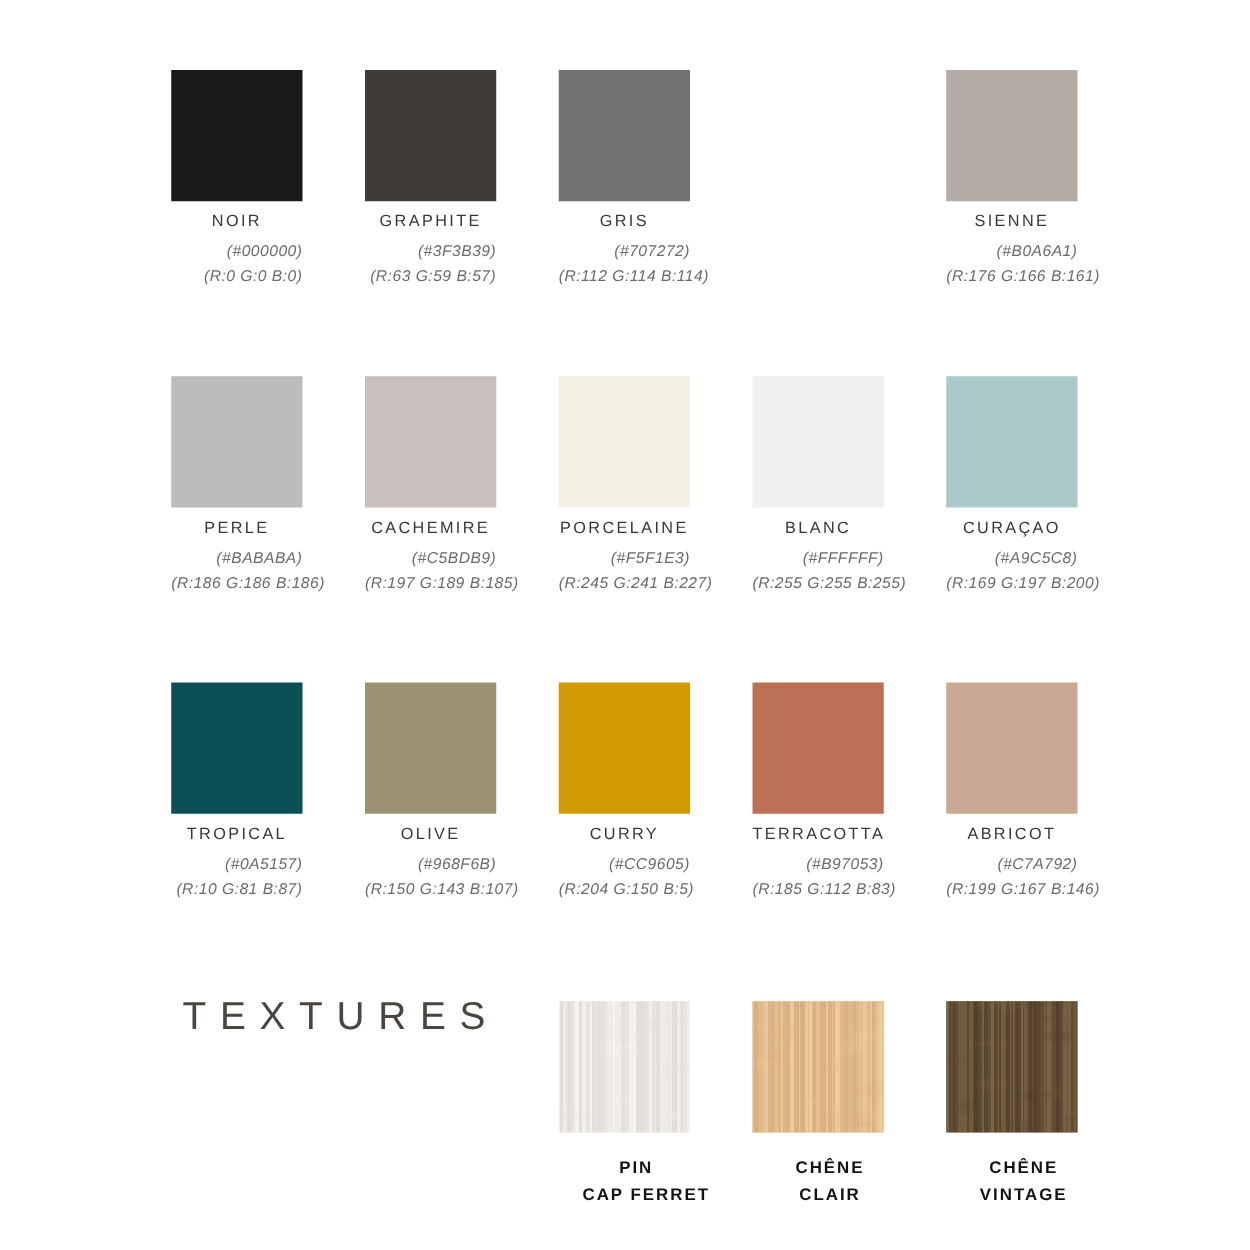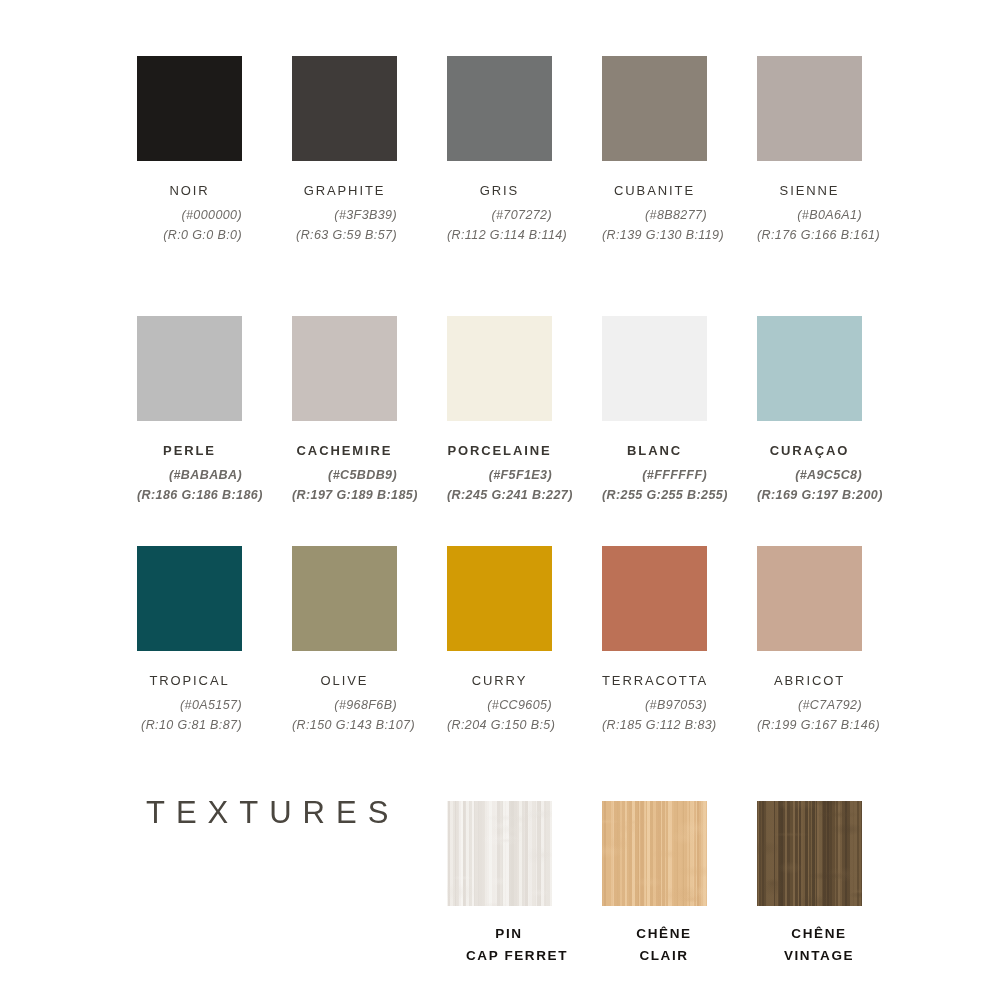--- a/index.html
+++ b/index.html
@@ -23,42 +23,42 @@
   }
 
   
   .color-row {
     position: absolute;
     left: 137px;
     width: 830px;
     height: 200px;
   }
   .color-row.r1 { top: 56px; }
-  .color-row.r2 { top: 316px; font-weight: bold; }
+  .color-row.r2 { top: 301px; }
   .color-row.r3 { top: 546px; }
 
   .swatch-cell {
     position: absolute;
     top: 0;
     width: 105px;
   }
   .swatch-cell.c0 { left: 0px; }
   .swatch-cell.c1 { left: 155px; }
   .swatch-cell.c2 { left: 310px; }
   .swatch-cell.c3 { left: 465px; }
   .swatch-cell.c4 { left: 620px; }
 
   .chip {
     width: 105px;
     height: 105px;
     display: block;
   }
 
   .cap-name {
-    margin-top: 22px;
+    margin-top: 8px;
     text-align: center;
     font-size: 13px;
     letter-spacing: 1.9px;
     color: #3a3732;
     white-space: nowrap;
     line-height: 1.25;
   }
   .cap-hex, .cap-rgb {
     text-align: right;
     font-style: italic;
@@ -139,26 +139,20 @@
       <span class="chip" style="background: rgb(63, 59, 57);"></span>
       <div class="cap-name">GRAPHITE</div>
       <div class="cap-hex">(#3F3B39)</div>
       <div class="cap-rgb">(R:63 G:59 B:57)</div>
     </div>
     <div class="swatch-cell c2">
       <span class="chip" style="background: rgb(112, 114, 114);"></span>
       <div class="cap-name">GRIS</div>
       <div class="cap-hex">(#707272)</div>
       <div class="cap-rgb">(R:112 G:114 B:114)</div>
-    </div>
-    <div class="swatch-cell c3">
-      <span class="chip" style="background: rgb(139, 130, 119);"></span>
-      <div class="cap-name">CUBANITE</div>
-      <div class="cap-hex">(#8B8277)</div>
-      <div class="cap-rgb">(R:139 G:130 B:119)</div>
     </div>
     <div class="swatch-cell c4">
       <span class="chip" style="background: rgb(181, 171, 166);"></span>
       <div class="cap-name">SIENNE</div>
       <div class="cap-hex">(#B0A6A1)</div>
       <div class="cap-rgb">(R:176 G:166 B:161)</div>
     </div>
   </div>
 
   <div class="color-row r2">

